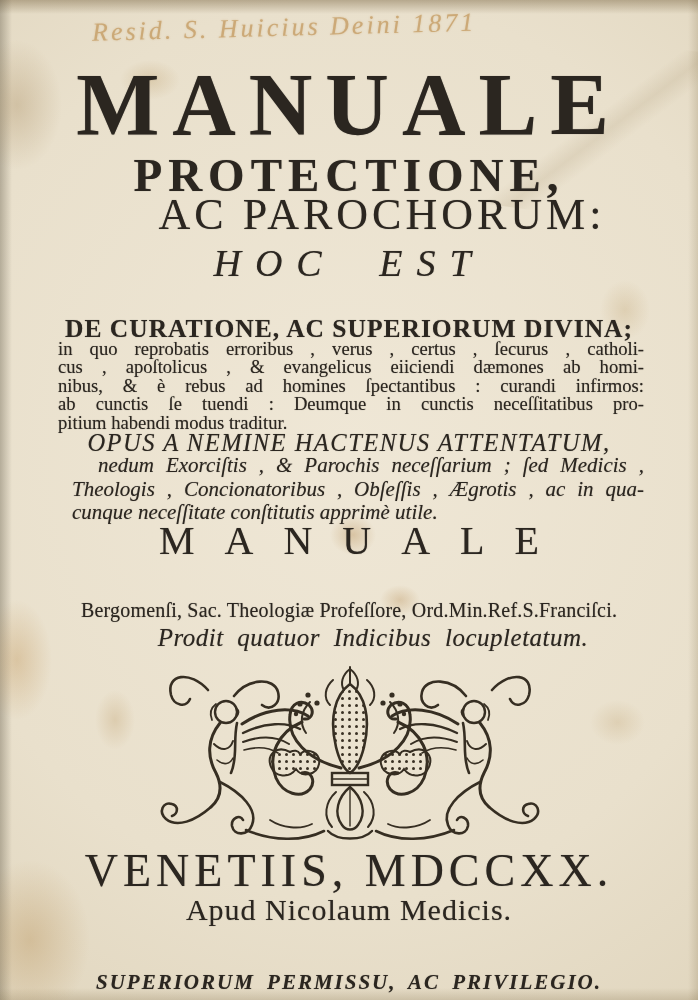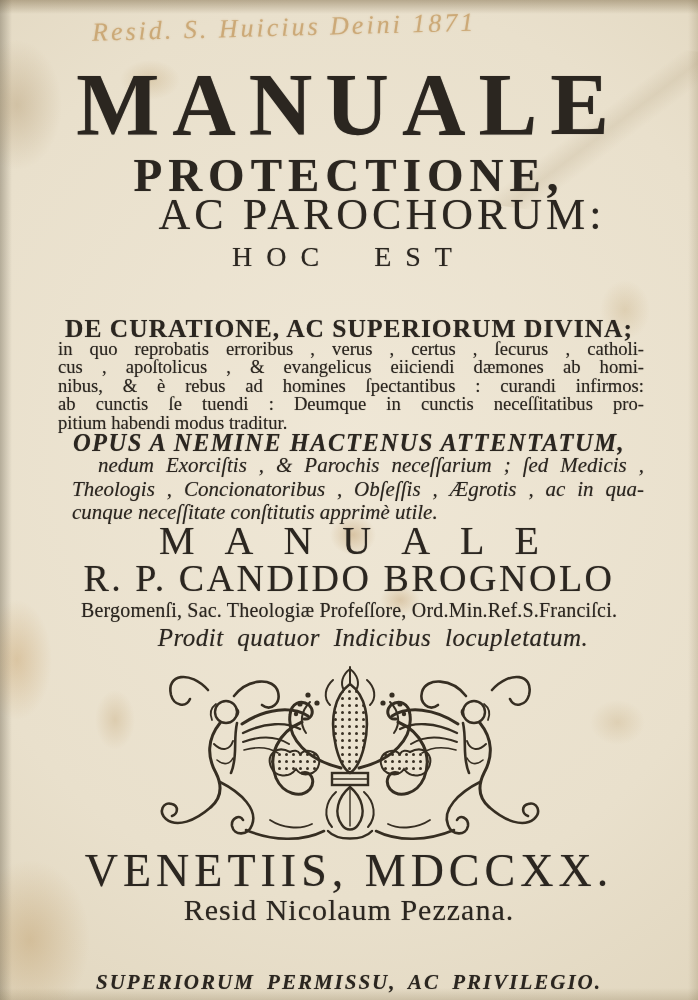--- a/index.html
+++ b/index.html
@@ -52,30 +52,30 @@
     position:absolute;top:12px;left:92px;width:440px;
     font-style:italic;font-size:26px;letter-spacing:3px;
     color:#c59c63;opacity:.8;transform:rotate(-1.5deg);
     text-shadow:0 0 2px rgba(197,156,99,.6);
     white-space:nowrap;text-align:left;
   }
   .t-manuale{top:60px;font-size:88px;letter-spacing:13px;line-height:1;font-weight:bold;
     transform:scaleY(1.02);}
   .t-exorc{top:148px;font-size:47px;letter-spacing:6px;font-weight:bold;}
   .t-paroch{top:189px;font-size:44px;letter-spacing:4px;font-weight:normal;padding-left:33px;}
-  .t-hocest{top:241px;font-size:28px;letter-spacing:14px;word-spacing:20px;}
+  .t-hocest{top:241px;font-size:38px;font-style:italic;letter-spacing:14px;word-spacing:20px;}
   .t-tract{top:268px;font-size:47px;letter-spacing:24px;text-indent:24px;}
   .t-subject{top:314px;font-size:25.5px;letter-spacing:1px;font-weight:bold;}
 
   .argument{position:absolute;top:340px;left:58px;width:586px;font-size:18.6px;line-height:18.4px;
     text-align:left;}
   .argument .ln{white-space:nowrap;}
   .argument .j{text-align:justify;text-align-last:justify;white-space:normal;}
 
-  .opus-head{top:429px;font-size:24.5px;font-style:italic;letter-spacing:1.5px;font-weight:bold;}
+  .opus-head{top:429px;font-size:24.5px;font-style:italic;letter-spacing:1.5px;font-weight:normal;}
   .opus-par{position:absolute;top:454px;left:72px;width:572px;font-size:21px;font-style:italic;
     line-height:23.5px;text-align:left;}
   .opus-par .j{text-align:justify;text-align-last:justify;}
   .opus-par .ind{text-indent:26px;}
 
   .t-auctore{top:517px;font-size:40px;letter-spacing:30px;text-indent:30px;}
   .t-name{top:556px;font-size:38px;letter-spacing:2.5px;}
   .t-titles{top:599px;font-size:20px;letter-spacing:.2px;}
   .t-indices{top:624px;font-size:25px;font-style:italic;word-spacing:7px;letter-spacing:.5px;padding-left:24px;}
 
@@ -123,21 +123,20 @@
   </div>
 
   <div class="abs ink opus-head">OPUS A NEMINE HACTENUS ATTENTATUM,</div>
   <div class="opus-par ink">
     <div class="j ind">nedum Exorciſtis , &amp; Parochis neceſſarium ; ſed Medicis ,</div>
     <div class="j">Theologis , Concionatoribus , Obſeſſis , Ægrotis , ac in qua-</div>
     <div>cunque neceſſitate conſtitutis apprimè utile.</div>
   </div>
 
   <div class="abs ink t-auctore">MANUALE</div>
-  <div class="abs ink t-name">R. P. CANDIDO BROGNOLO</div>
   <div class="abs ink t-titles">Bergomenſi, Sac. Theologiæ Profeſſore, Ord.Min.Ref.S.Franciſci.</div>
   <div class="abs ink t-indices">Prodit quatuor Indicibus locupletatum.</div>
 
   <div class="ornament">
     <svg viewBox="0 0 400 186" width="402" height="186" xmlns="http://www.w3.org/2000/svg">
       <defs>
         <pattern id="dots" width="7" height="7" patternUnits="userSpaceOnUse">
           <circle cx="3.5" cy="3.5" r="1.5" fill="#3a3124"></circle>
         </pattern>
       </defs>
@@ -188,15 +187,15 @@
         <line x1="182" y1="119" x2="218" y2="119" stroke-width="1.4"></line>
         <path d="M200,127 C188,137 183,153 192,165 C196,171 204,171 208,165 C217,153 212,137 200,127 Z" stroke-width="2.4"></path>
         <line x1="200" y1="129" x2="200" y2="166" stroke-width="1.4"></line>
         <path d="M186,132 C175,142 173,157 182,167 M214,132 C225,142 227,157 218,167" stroke-width="2"></path>
         <path d="M178,171 C187,181 213,181 222,171" stroke-width="2.4"></path>
       </g>
     </svg>
   </div>
 
   <div class="abs ink t-venetiis">VENETIIS, MDCCXX.</div>
-  <div class="abs ink t-apud">Resid Nicolaum Pezzana.</div>
+  <div class="abs ink t-apud">Apud Nicolaum Medicis.</div>
   <div class="abs ink t-superiorum">SUPERIORUM PERMISSU, AC PRIVILEGIO.</div>
 </div>
 
 </body></html>

